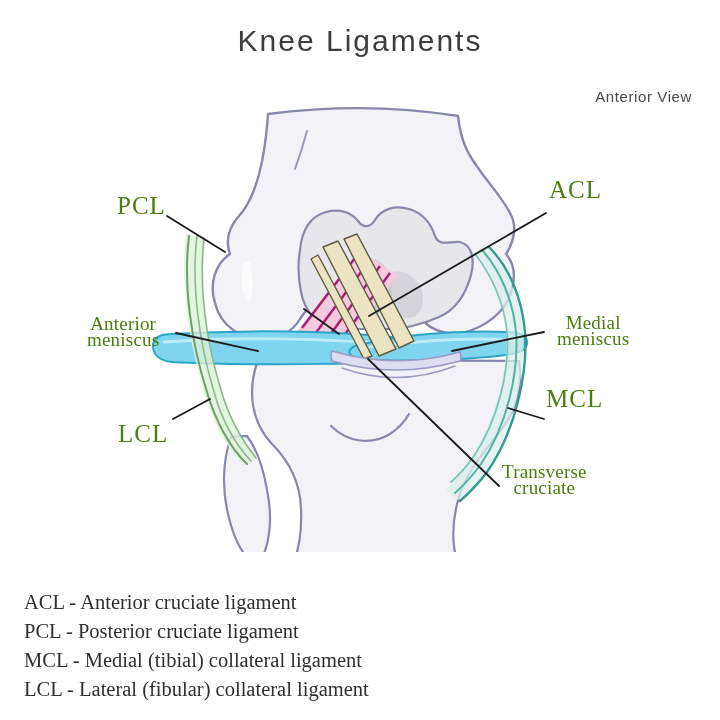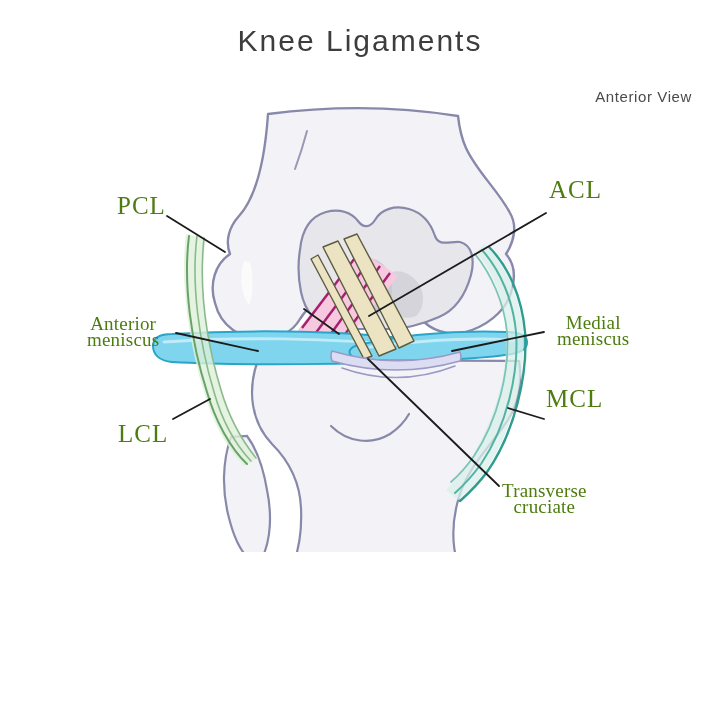--- a/index.html
+++ b/index.html
@@ -14,21 +14,21 @@
   .lbl{position:absolute;color:#4d7c0f;white-space:nowrap;text-align:center;}
   .lbl-big{font-size:25px;letter-spacing:1px;}
   .lbl-small{font-size:19px;line-height:15.5px;letter-spacing:.2px;}
   .lbl-small span{display:block;}
   #lbl-pcl{left:117px;top:192px;}
   #lbl-acl{left:549px;top:176px;}
   #lbl-lcl{left:118px;top:404px;margin-top:16px;}
   #lbl-mcl{left:546px;top:385px;}
   #lbl-latmen{left:87px;top:316px;}
   #lbl-medmen{left:549px;top:315px;margin-left:8px;}
-  #lbl-trans{left:502px;top:483px;}
+  #lbl-trans{left:502px;top:464px;}
   .legend{position:absolute;left:24px;top:588px;font-size:20.5px;color:#2f2f2f;}
   .legend-row{line-height:29px;}
 </style>
 </head>
 <body>
 
 <div class="stage">
 
   <div class="title">Knee Ligaments</div>
   <div class="subtitle">Anterior View</div>
@@ -132,14 +132,20 @@
   </div>
   <div class="lbl lbl-small" id="lbl-medmen">
     <span>Medial</span>
     <span>meniscus</span>
   </div>
   <div class="lbl lbl-small" id="lbl-trans">
     <span>Transverse</span>
     <span>cruciate</span>
   </div>
 
+  <div class="legend">
+    <div class="legend-row">ACL - Anterior cruciate ligament</div>
+    <div class="legend-row">PCL - Posterior cruciate ligament</div>
+    <div class="legend-row">MCL - Medial (tibial) collateral ligament</div>
+    <div class="legend-row">LCL - Lateral (fibular) collateral ligament</div>
+  </div>
 
 </div>
 
 </body></html>

